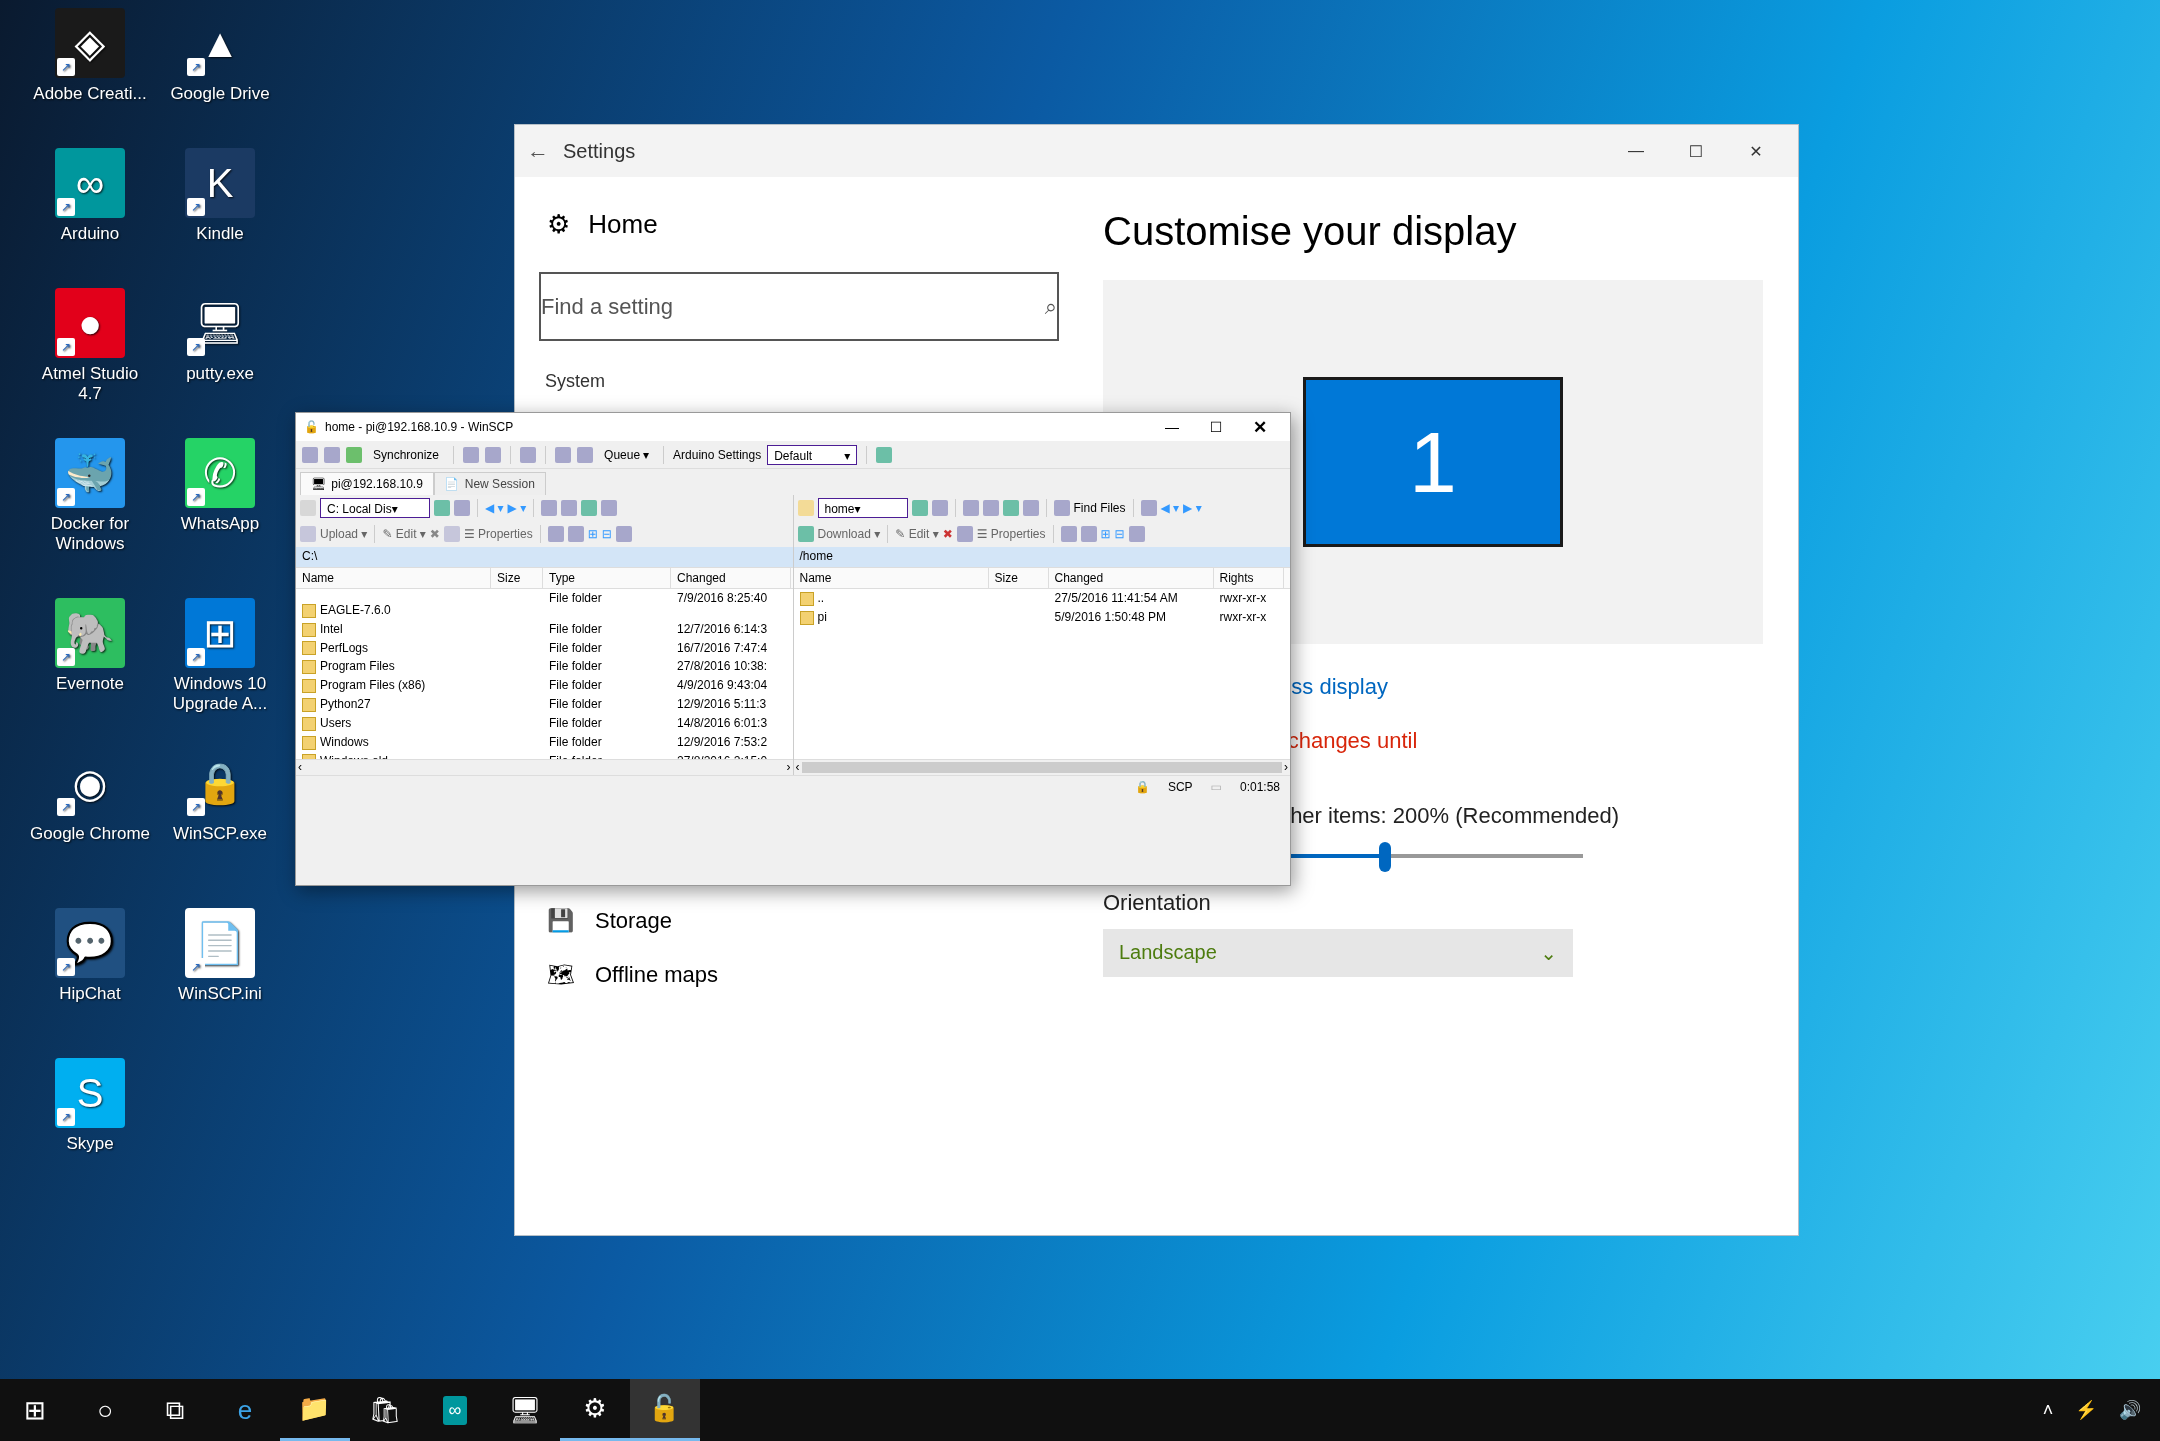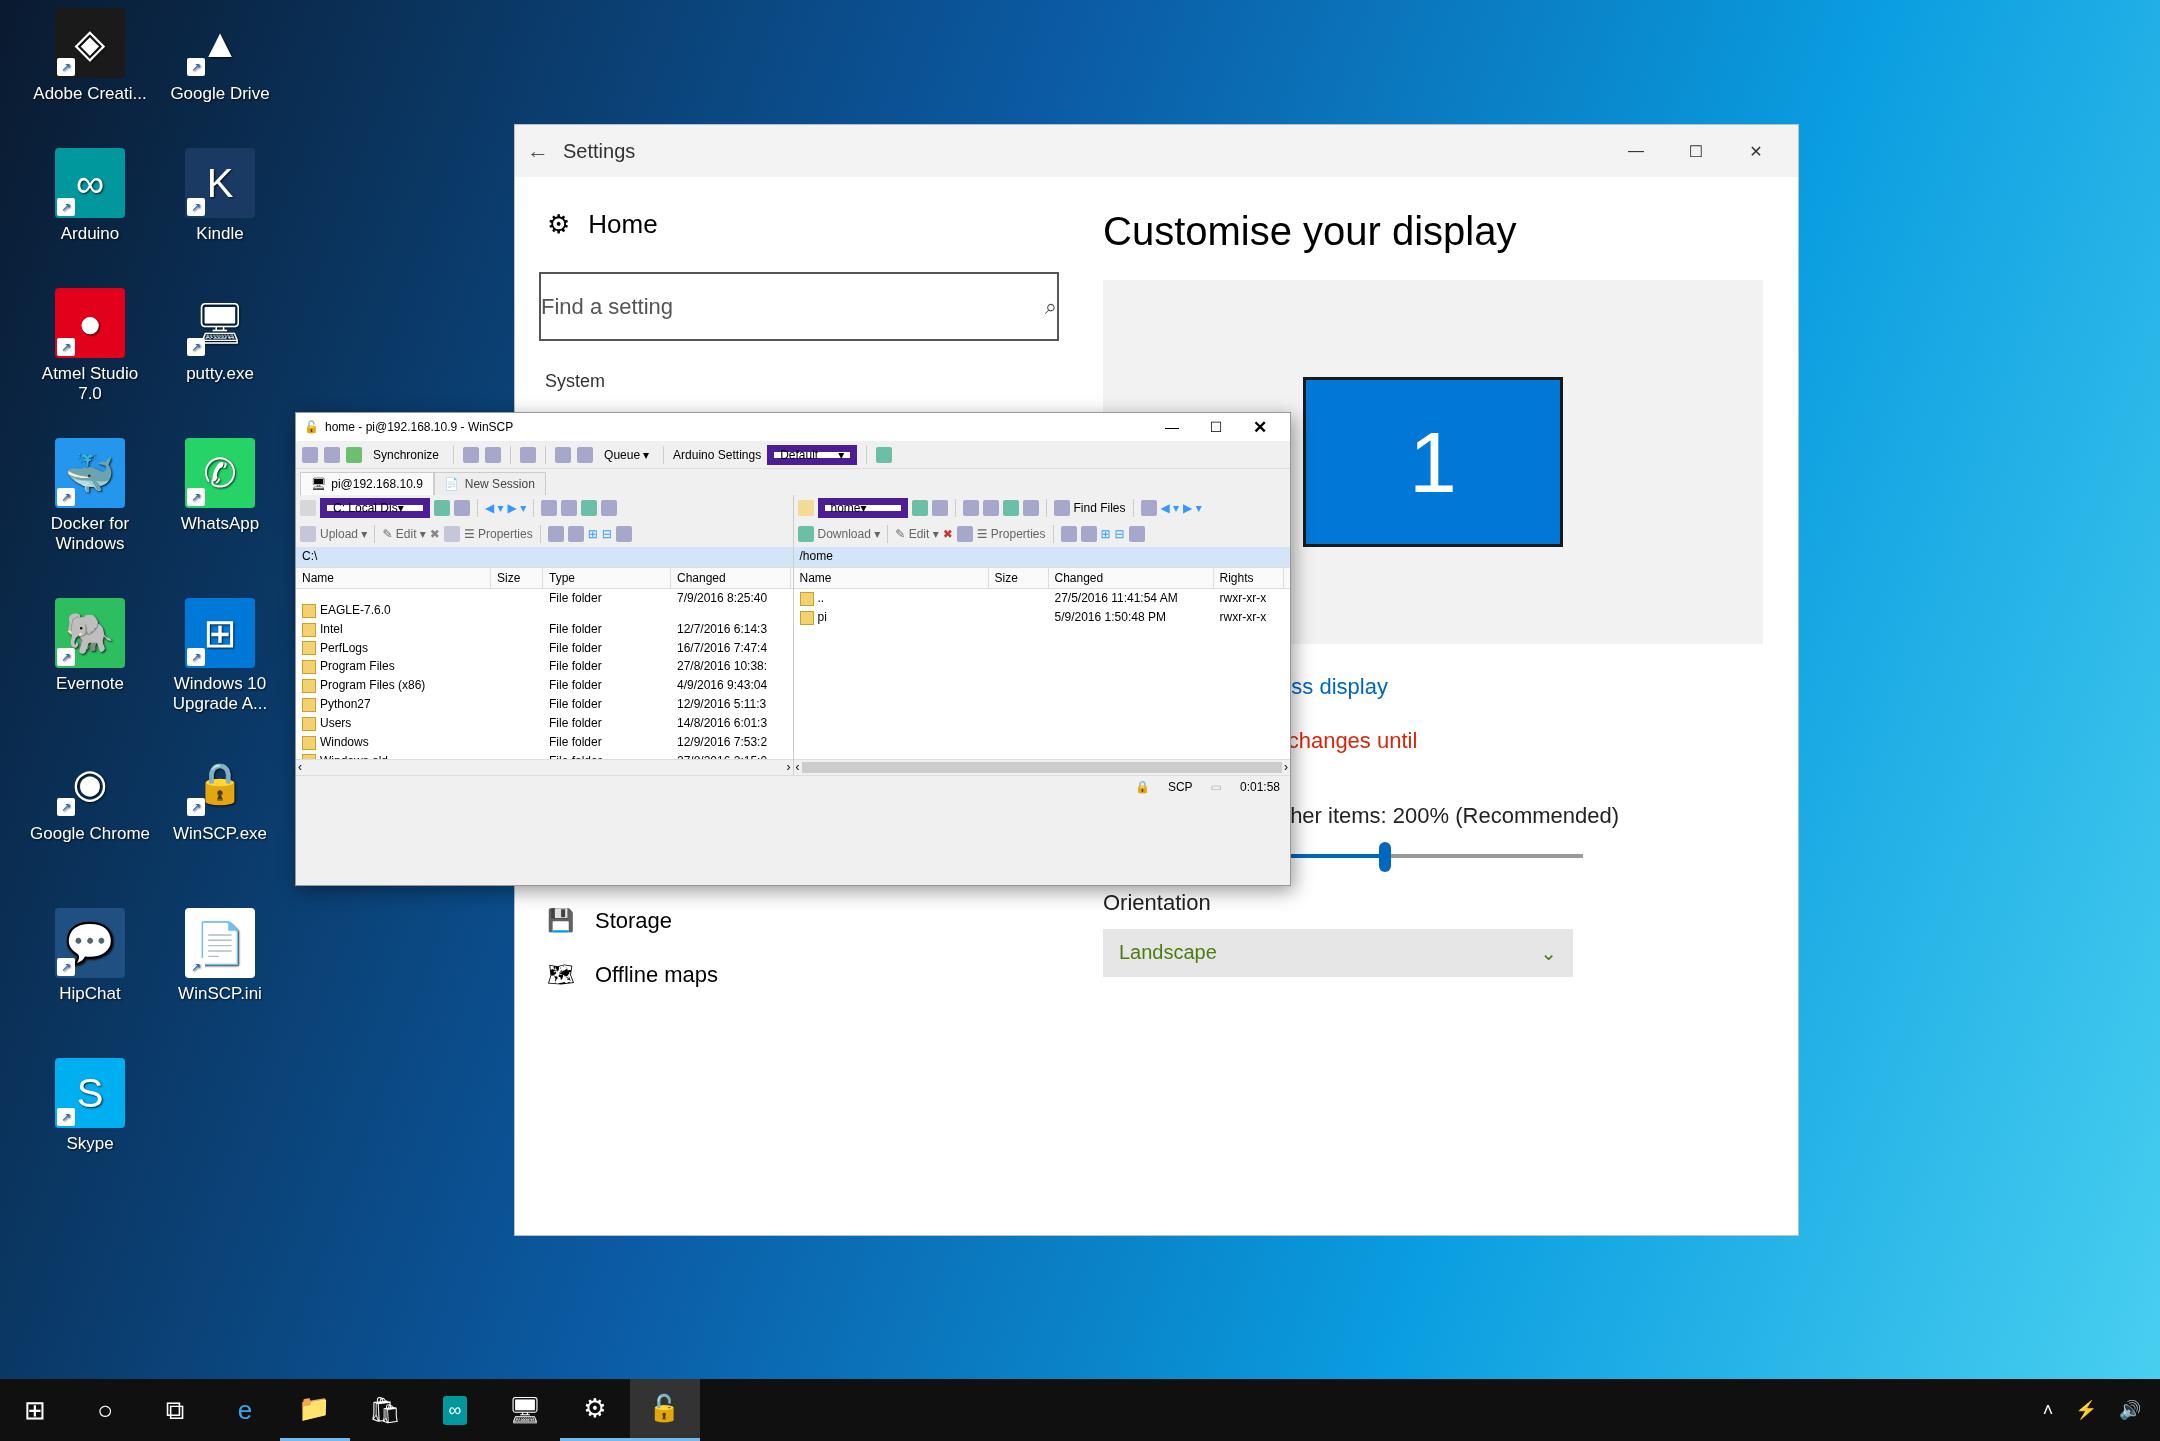--- a/index.html
+++ b/index.html
@@ -46,21 +46,21 @@
 .winscp{position:absolute;left:295px;top:412px;width:996px;height:474px;background:#f0f0f0;border:1px solid #999;box-shadow:3px 5px 18px rgba(0,0,0,.4);font-size:12px}
 .winscp-title{height:28px;display:flex;align-items:center;padding:0 8px;background:#fff}
 .winscp-title .t{margin-left:6px;flex:1;font-size:12px}
 .winscp-title .cbtn{width:44px;height:26px;display:flex;align-items:center;justify-content:center;font-size:14px}
 .winscp-title .close{font-size:17px;font-weight:bold}
 .menubar{height:22px;display:flex;align-items:center;gap:14px;padding:0 8px;font-size:12px;background:#f0f0f0}
 .toolbar{height:28px;display:flex;align-items:center;gap:6px;padding:0 6px;background:#f0f0f0;border-bottom:1px solid #ddd;font-size:12px}
 .tbtn{padding:2px 5px;display:flex;align-items:center;gap:3px}
 .tico{width:16px;height:16px;display:inline-block;background:#88b;opacity:.7;border-radius:2px}
 .sep{width:1px;height:18px;background:#ccc;margin:0 3px}
-.combo{background:#fff;border:7px solid #4c1d95;padding:1px 6px;min-width:90px;height:20px;display:flex;align-items:center}
+.combo{background:#fff;border:1px solid #4c1d95;padding:1px 6px;min-width:90px;height:20px;display:flex;align-items:flex-end}
 .tabs-row{height:26px;display:flex;align-items:flex-end;padding:0 4px;background:#f0f0f0}
 .tab{padding:4px 10px;background:#fafafa;border:1px solid #ccc;border-bottom:none;font-size:12px;display:flex;align-items:center;gap:5px}
 .tab.inactive{background:#eee;color:#444}
 .panes{display:flex;height:280px}
 .pane{flex:1;display:flex;flex-direction:column;border-right:1px solid #ccc}
 .pane:last-child{border-right:none}
 .nav-toolbar{height:26px;display:flex;align-items:center;gap:4px;padding:0 4px;background:#f0f0f0;font-size:12px}
 .act-toolbar{height:26px;display:flex;align-items:center;gap:4px;padding:0 4px;background:#f0f0f0;font-size:12px;color:#666}
 .breadcrumb{height:20px;background:#d3e5f7;padding:2px 6px;font-size:12px}
 .listhead{height:22px;display:flex;background:#fafafa;border-top:1px solid #ddd;border-bottom:1px solid #ddd;font-size:12px}
@@ -96,21 +96,21 @@
     <div class="dicon" style="left: 30px; top: 148px;">
       <div class="ibox shortcut" style="background:#00979d;color:#fff">∞</div>
       <div>Arduino</div>
     </div>
     <div class="dicon" style="left: 160px; top: 148px;">
       <div class="ibox shortcut" style="background:#1b3a63;color:#fff">K</div>
       <div>Kindle</div>
     </div>
     <div class="dicon" style="left: 30px; top: 288px;">
       <div class="ibox shortcut" style="background:#e2001a;color:#fff">●</div>
-      <div>Atmel Studio 7.0</div>
+      <div>Atmel Studio 4.7</div>
     </div>
     <div class="dicon" style="left: 160px; top: 288px;">
       <div class="ibox shortcut" style="background:transparent;color:#fff">🖥</div>
       <div>putty.exe</div>
     </div>
     <div class="dicon" style="left: 30px; top: 438px;">
       <div class="ibox shortcut" style="background:#2496ed;color:#fff">🐳</div>
       <div>Docker for Windows</div>
     </div>
     <div class="dicon" style="left: 160px; top: 438px;">

